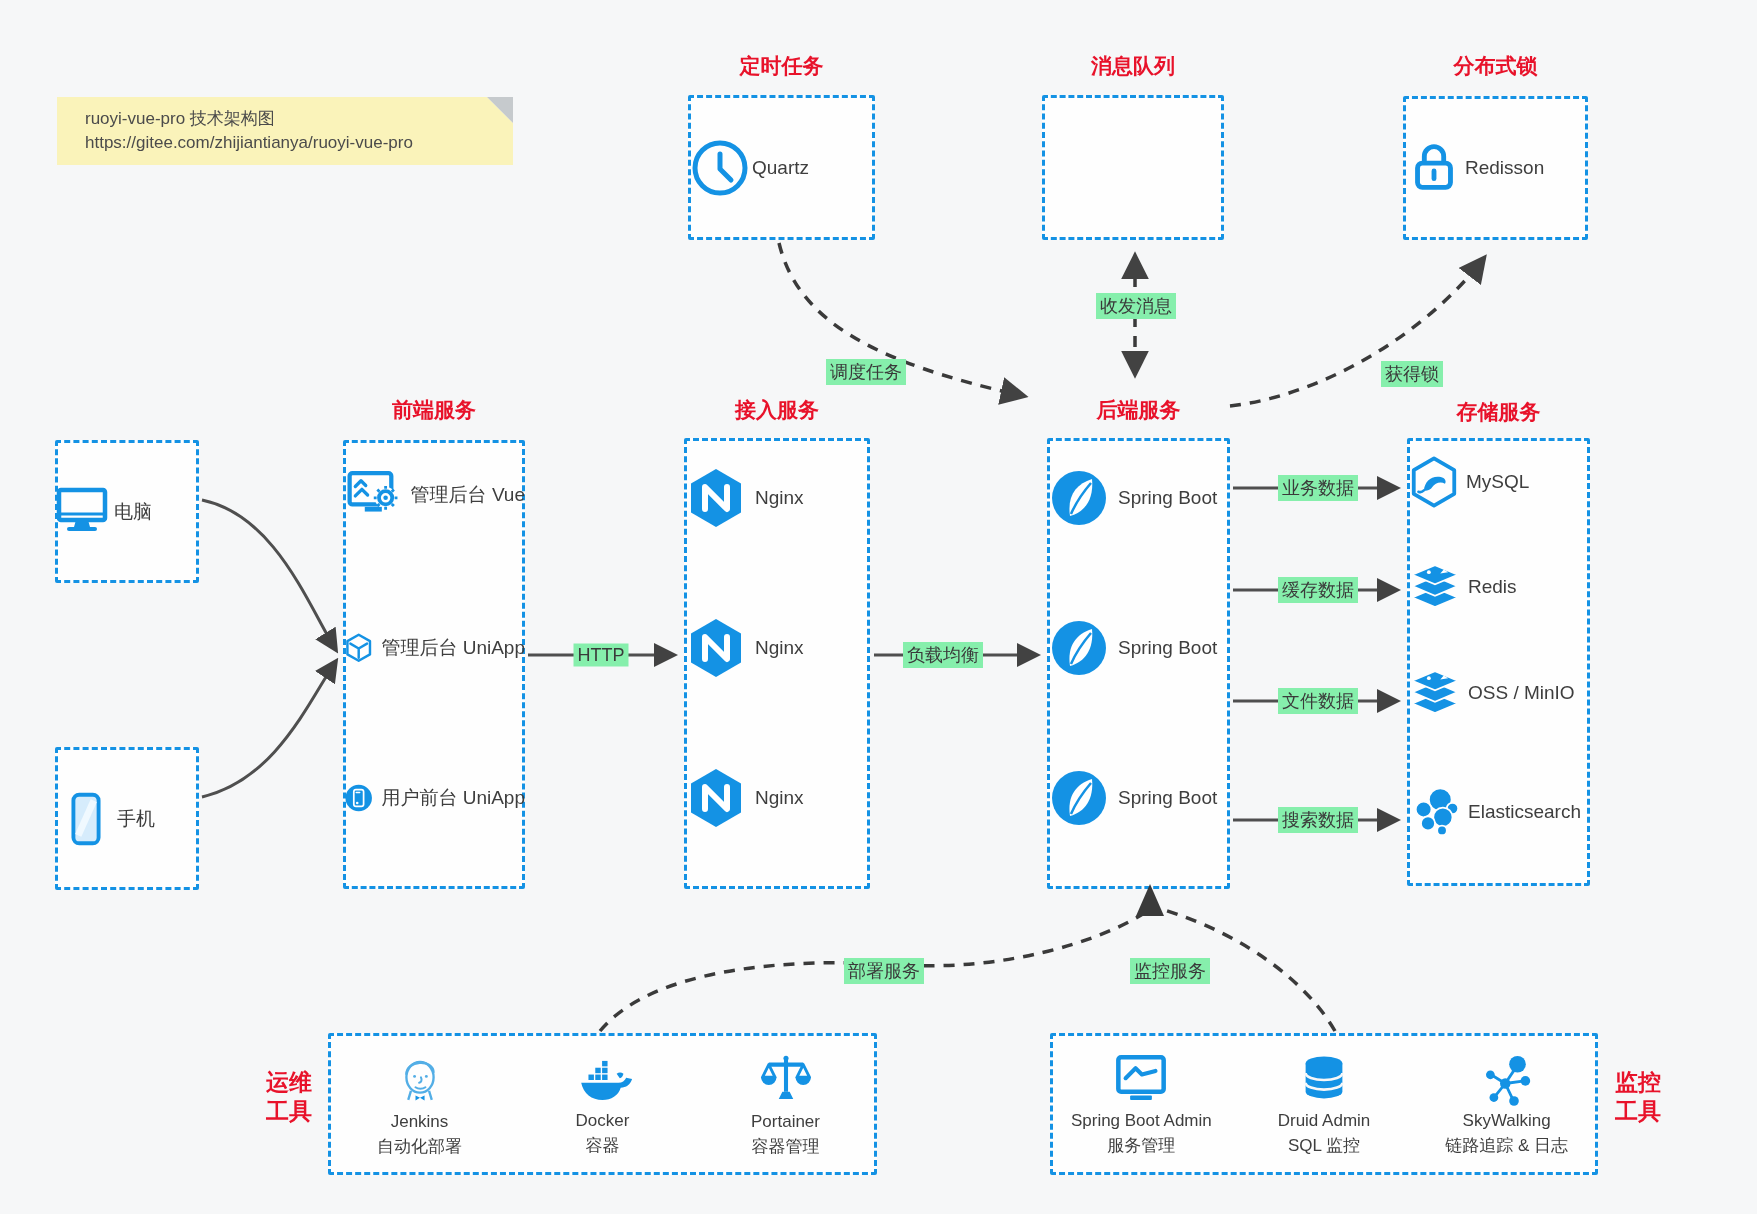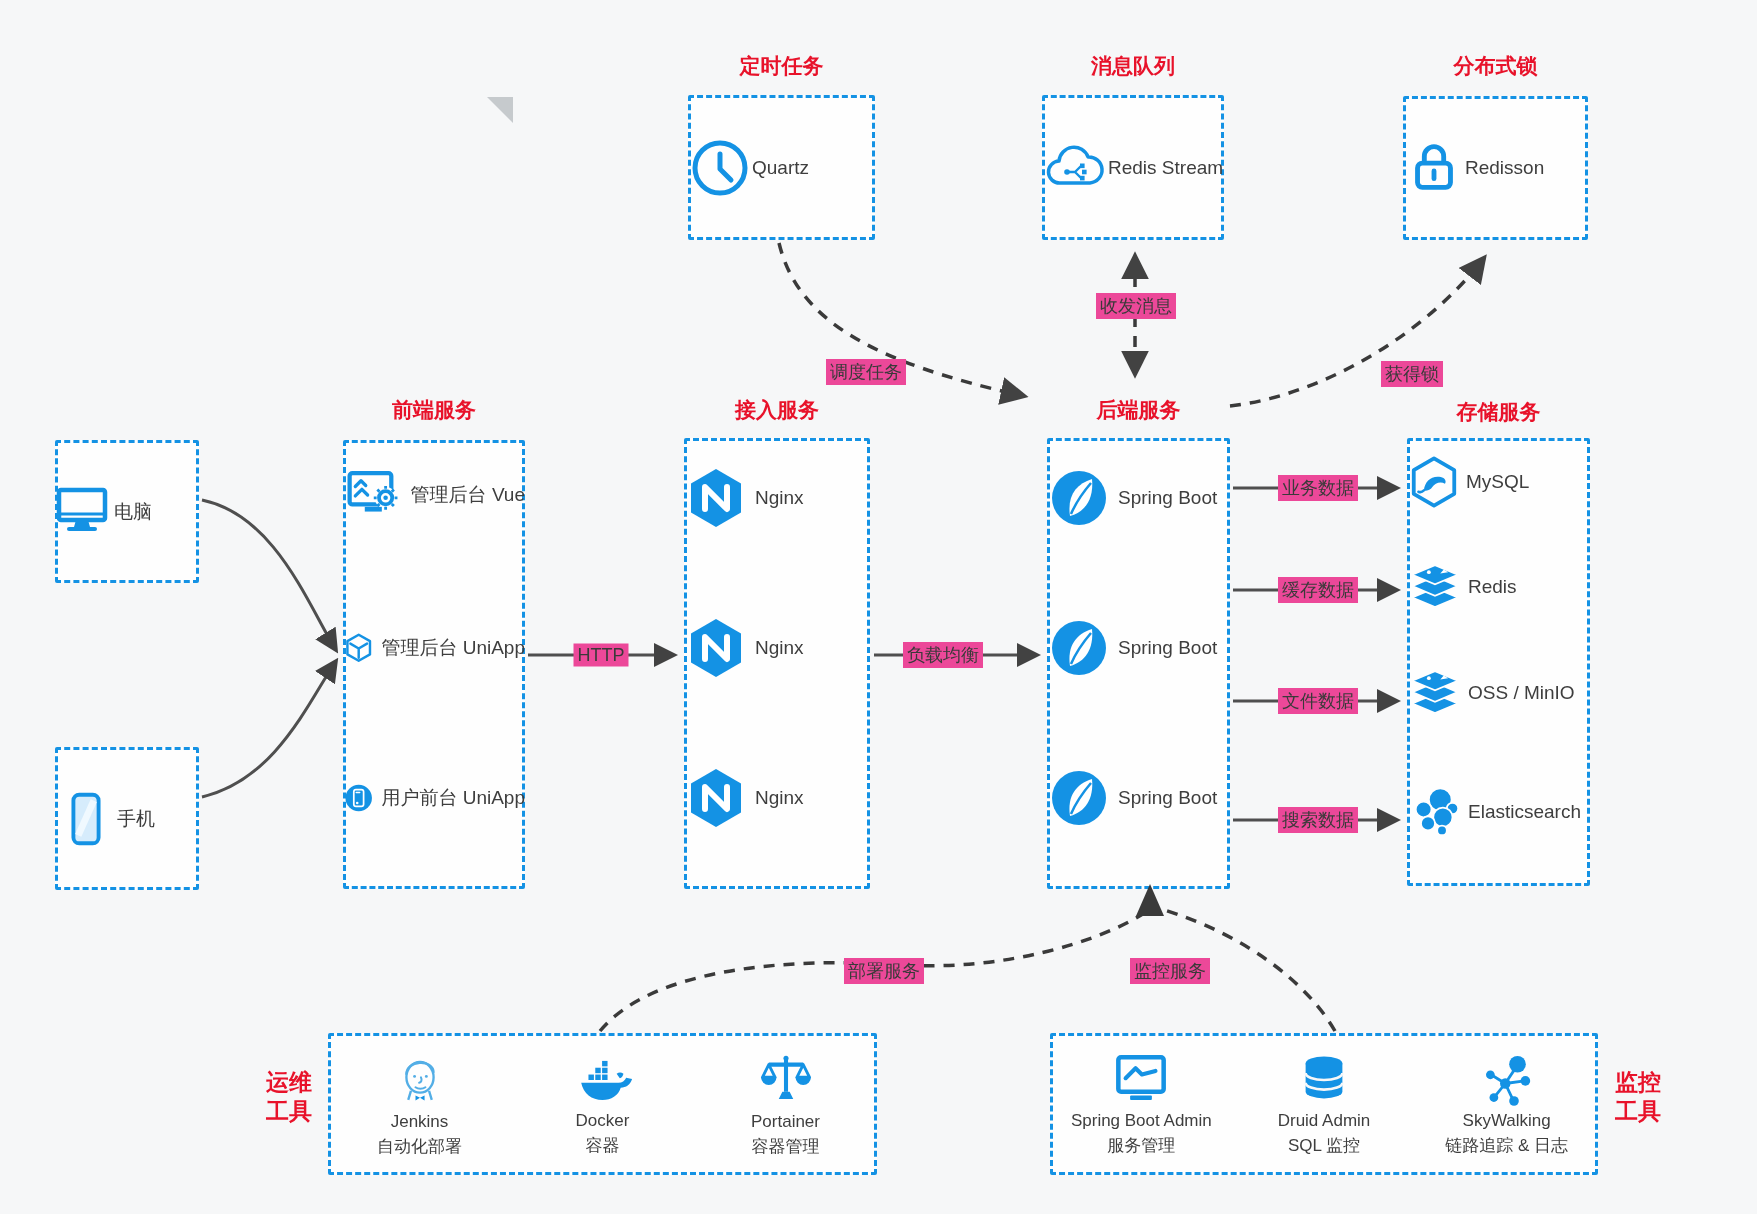--- a/index.html
+++ b/index.html
@@ -11,38 +11,44 @@
   html,body{margin:0;padding:0;background:#f6f7f8;}
   #canvas{position:relative;width:1757px;height:1214px;background:#f6f7f8;overflow:hidden;
           font-family:"Liberation Sans","DejaVu Sans",sans-serif;}
   .box{position:absolute;border:3px dashed var(--accent);background:#fefefe;border-radius:2px;box-sizing:border-box;z-index:1;}
   .gtitle{position:absolute;color:var(--red);font-weight:bold;font-size:21px;text-align:center;z-index:2;white-space:nowrap;}
   .side-title{position:absolute;color:var(--red);font-weight:bold;font-size:23px;line-height:29px;text-align:center;z-index:2;}
   .item{position:absolute;display:flex;flex-direction:row;align-items:center;gap:7px;z-index:3;}
   .fullbox-item{position:absolute;display:flex;flex-direction:row;align-items:center;z-index:3;}
   .ilabel{font-size:19px;color:#3e3e3e;white-space:nowrap;}
   .icon{color:var(--accent);display:block;}
-  .edge-label{position:absolute;transform:translate(-50%,-50%);background:#ec4899;font-size:18px;color:#3a3a3a;
+  .edge-label{position:absolute;transform:translate(-50%,-50%);background:#86efac;font-size:18px;color:#3a3a3a;
               padding:1px 4px;white-space:nowrap;z-index:6;}
   .bgroup{position:absolute;display:flex;align-items:center;z-index:3;}
   .bitem{flex:1;display:flex;flex-direction:column;align-items:center;justify-content:center;gap:3px;}
   .bname{font-size:17px;color:#3e3e3e;white-space:nowrap;}
   .bdesc{font-size:17px;color:#3e3e3e;white-space:nowrap;}
   #note{position:absolute;left:57px;top:97px;width:456px;height:68px;background:var(--note-bg);z-index:2;
         clip-path:polygon(0 0,430px 0,456px 26px,456px 68px,0 68px);}
   #note .ntext{position:absolute;left:28px;top:10px;font-size:17px;line-height:24px;color:#4b4b4b;}
   #note-fold{position:absolute;left:487px;top:97px;width:26px;height:26px;z-index:3;
         background:#c6cacd;clip-path:polygon(0 0,100% 0,100% 100%);}
   #edges{position:absolute;left:0;top:0;z-index:5;pointer-events:none;}
 </style>
 </head>
 <body>
 
 <div id="canvas">
 
+  <div id="note">
+    <div class="ntext">
+      <div>ruoyi-vue-pro 技术架构图</div>
+      <div>https://gitee.com/zhijiantianya/ruoyi-vue-pro</div>
+    </div>
+  </div>
   <div id="note-fold"></div>
 
   <div class="gtitle" style="left:688px;top:52px;width:187px;">定时任务</div>
   <div class="gtitle" style="left:1042px;top:52px;width:182px;">消息队列</div>
   <div class="gtitle" style="left:1403px;top:52px;width:185px;">分布式锁</div>
   <div class="gtitle" style="left:343px;top:396px;width:182px;">前端服务</div>
   <div class="gtitle" style="left:684px;top:396px;width:186px;">接入服务</div>
   <div class="gtitle" style="left:1047px;top:396px;width:183px;">后端服务</div>
   <div class="gtitle" style="left:1407px;top:398px;width:183px;">存储服务</div>
   <div class="side-title" style="left:253px;top:1068px;width:72px;">
@@ -67,31 +73,20 @@
   <div class="box" style="left:1050px;top:1033px;width:548px;height:142px;"></div>
 
   <div class="fullbox-item" style="left:688px;top:95px;width:187px;height:145px;">
     <svg class="icon" width="64" height="64" viewBox="0 0 64 64">
       <circle cx="32" cy="32" r="25" fill="none" stroke="currentColor" stroke-width="5"></circle>
       <path d="M32 18 V33 L43 44" fill="none" stroke="currentColor" stroke-width="5" stroke-linecap="round" stroke-linejoin="round"></path>
     </svg>
     <div class="ilabel">Quartz</div>
   </div>
 
-  <div class="fullbox-item" style="left:1042px;top:95px;width:182px;height:145px;">
-    <svg class="icon" width="66" height="60" viewBox="0 0 64 60">
-      <path d="M17 45 A11 11 0 0 1 16 23 A15 15 0 0 1 45 19 A10.5 10.5 0 0 1 47 45 Z" fill="none" stroke="currentColor" stroke-width="3.5" stroke-linejoin="round"></path>
-      <circle cx="24" cy="34" r="2.8" fill="currentColor"></circle>
-      <path d="M26 34 H32 M32 34 L38 28 M32 34 L38 40" fill="none" stroke="currentColor" stroke-width="2.4"></path>
-      <rect x="37" y="25.5" width="4.6" height="4.6" fill="currentColor"></rect>
-      <rect x="39" y="31.7" width="4.6" height="4.6" fill="currentColor"></rect>
-      <rect x="37" y="37.8" width="4.6" height="4.6" fill="currentColor"></rect>
-    </svg>
-    <div class="ilabel">Redis Stream</div>
-  </div>
 
   <div class="fullbox-item" style="left:1403px;top:96px;width:185px;height:144px;">
     <svg class="icon" width="62" height="62" viewBox="0 0 64 64">
       <path d="M22 27 v-7 a10 10 0 0 1 20 0 v7" fill="none" stroke="currentColor" stroke-width="5"></path>
       <rect x="15" y="27" width="34" height="25" rx="5" fill="none" stroke="currentColor" stroke-width="5"></rect>
       <path d="M32 35 v8" stroke="currentColor" stroke-width="5" stroke-linecap="round"></path>
     </svg>
     <div class="ilabel">Redisson</div>
   </div>
 

